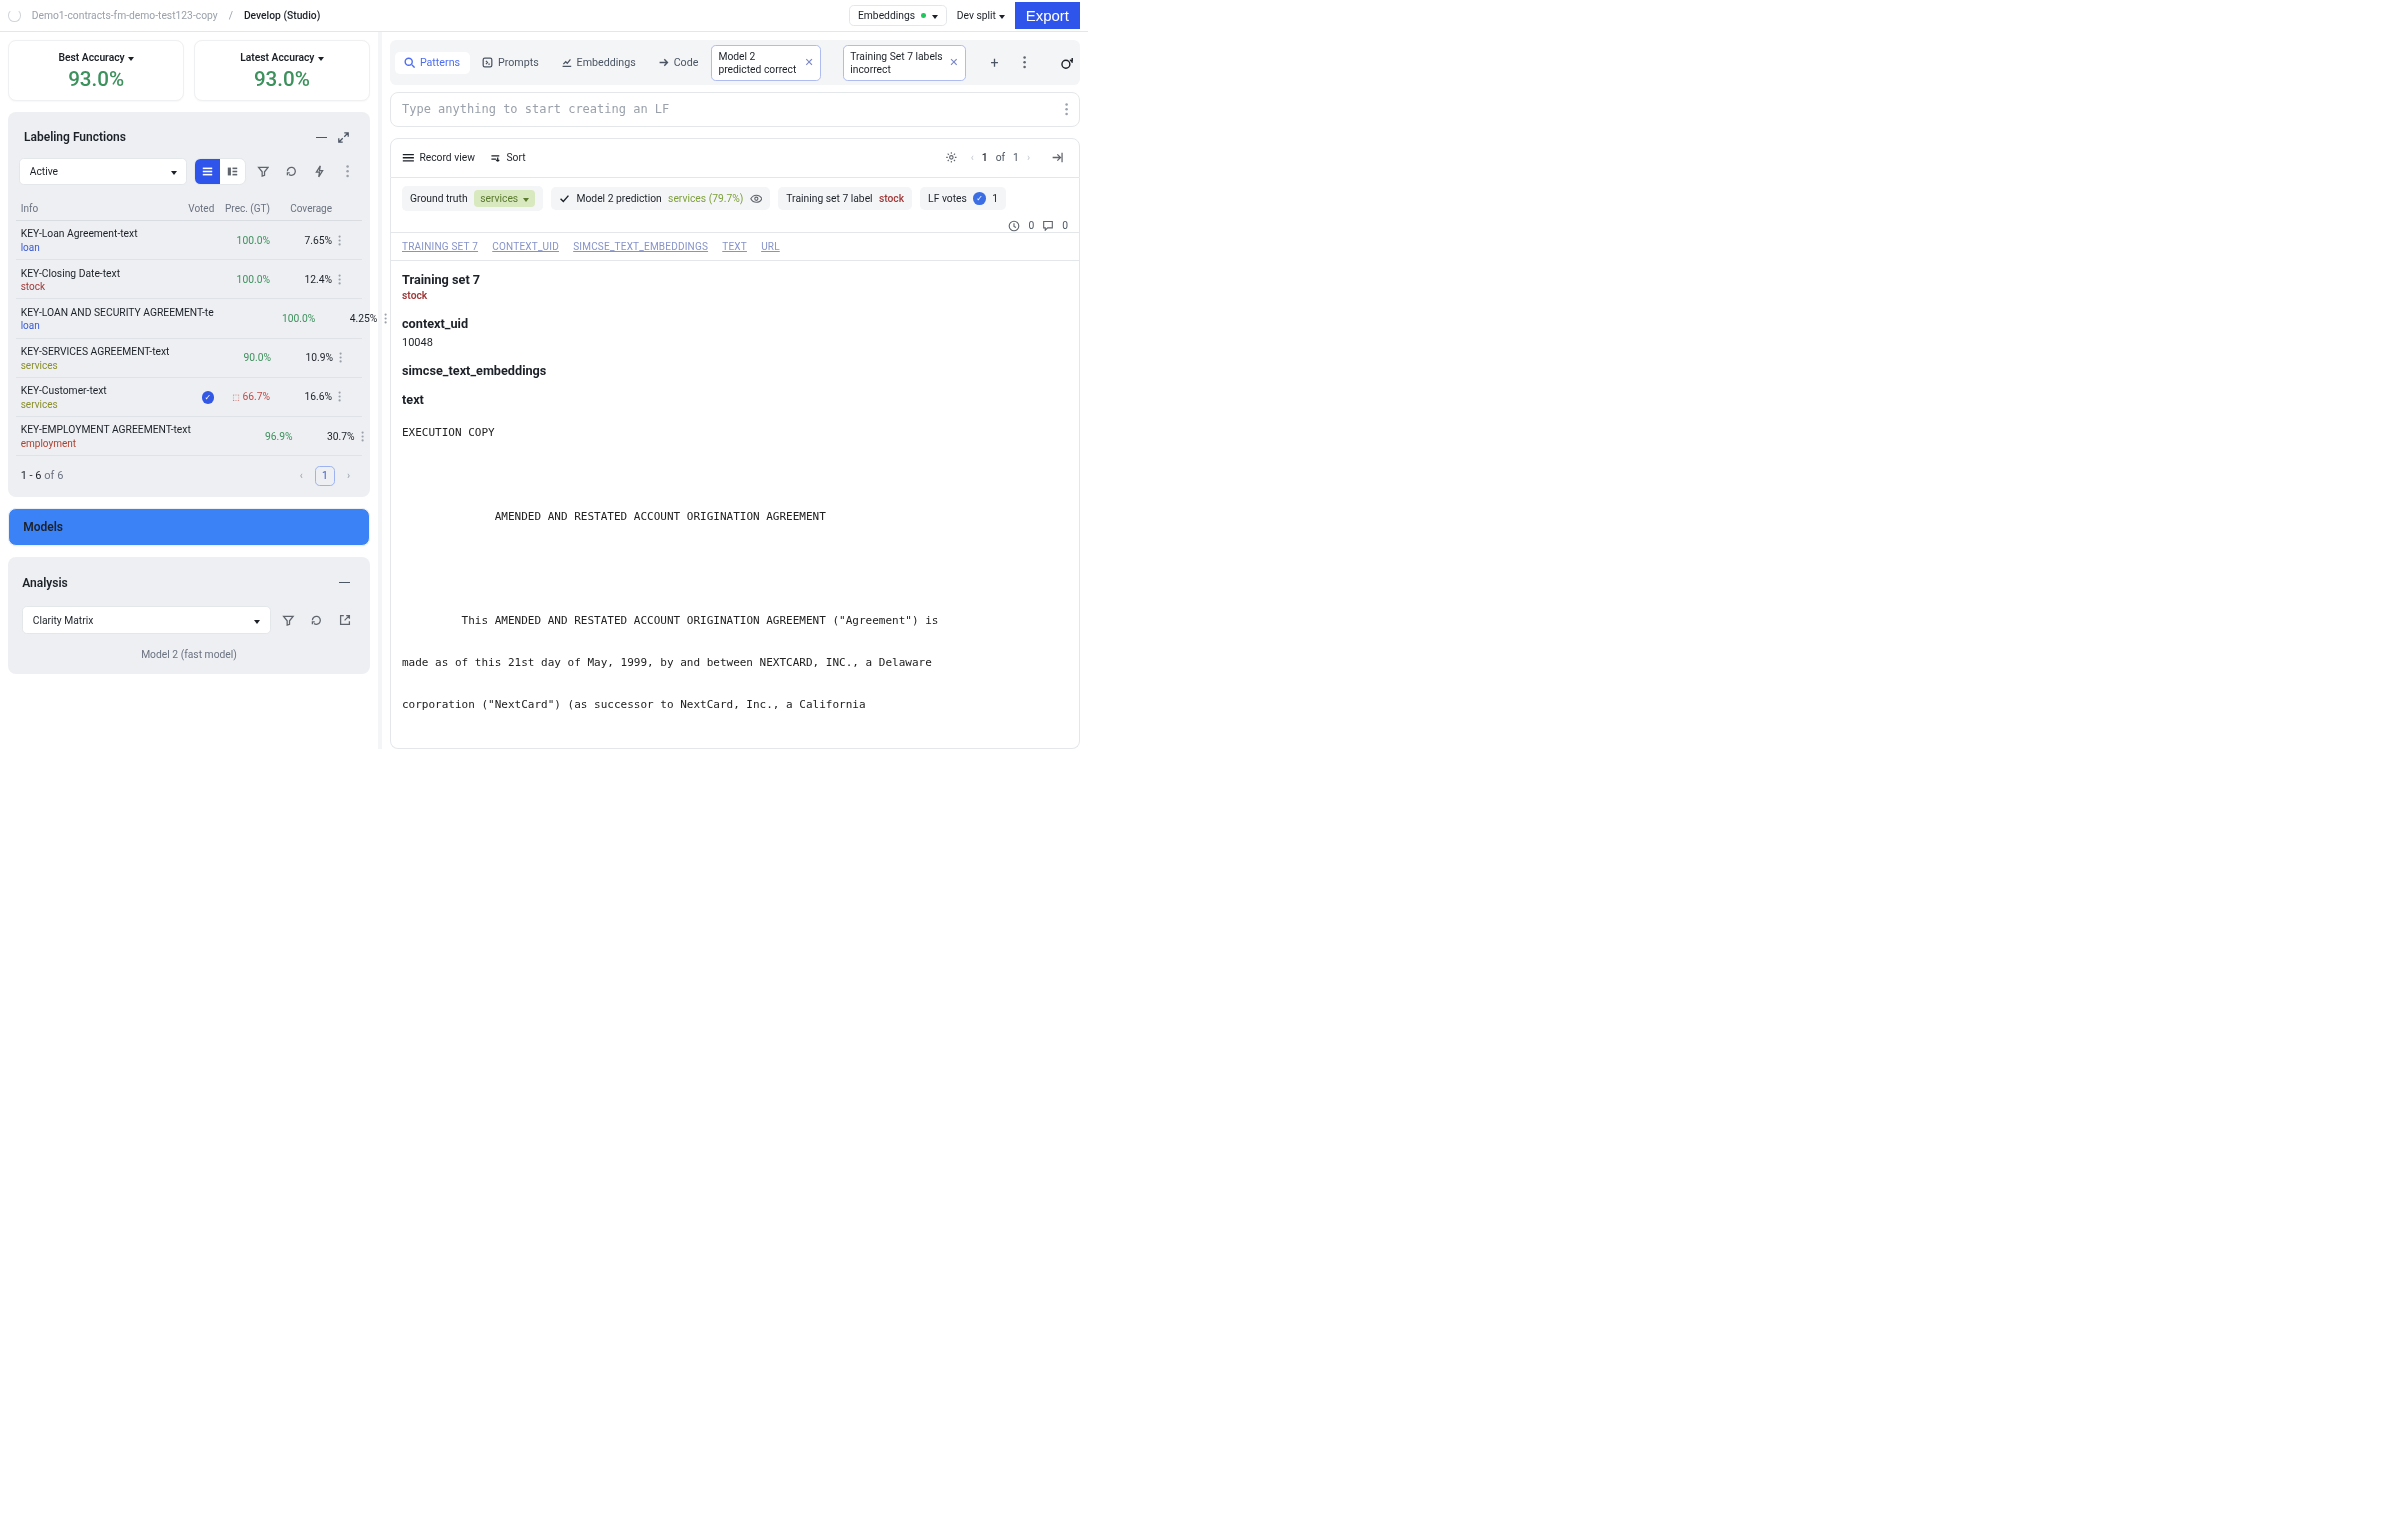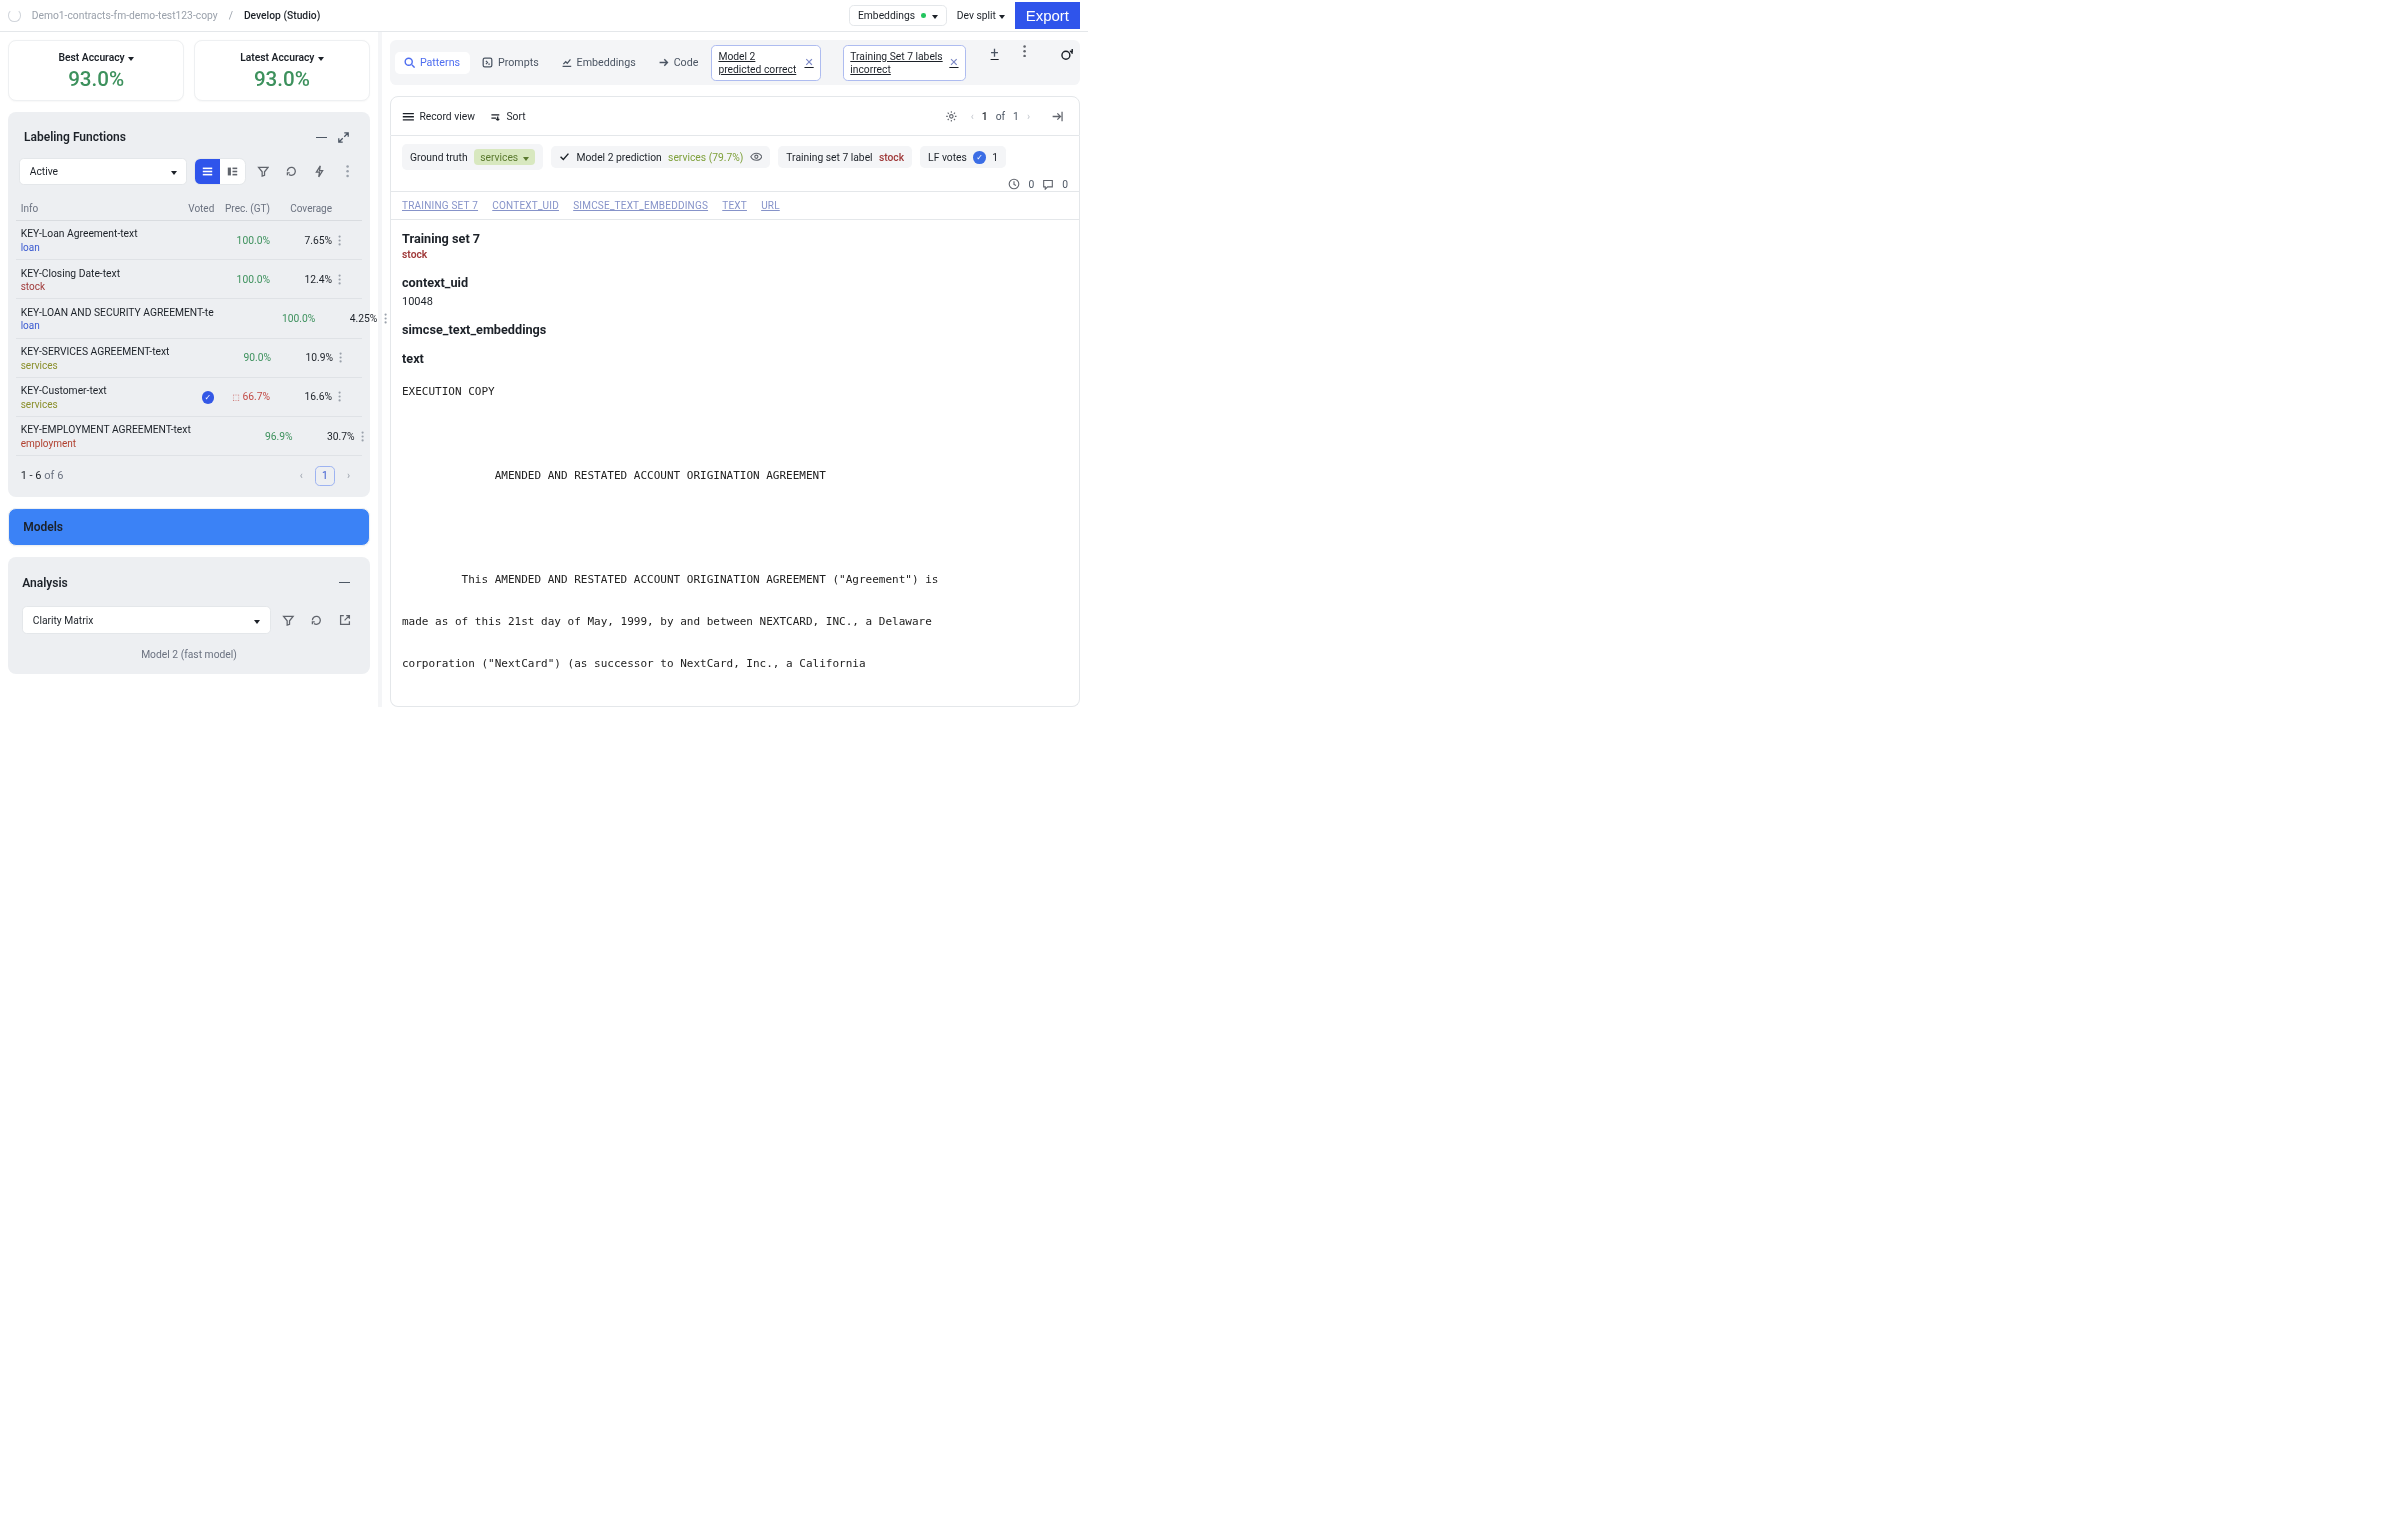--- a/index.html
+++ b/index.html
@@ -141,21 +141,21 @@
 .rc-tabs-row {
   display:flex; align-items:center; gap:3.2px;
   background: var(--bg-lighter);
   border-radius:6.3px; padding:4.7px; margin-top:8px;
 }
 .rc-tab {
   display:flex; align-items:center; gap:4.7px; padding:4.7px 9.5px;
   border-radius:4.7px; color:var(--text-med); font-size:10.7px;
 }
 .rc-tab.active { background:#fff; color:var(--blue-text); }
-.chips { margin-left:auto; display:flex; gap:22px;text-decoration:underline;}
+.chips { margin-left:auto; display:flex; align-items:center; gap:22px;}
 .chip {
   border:0.8px solid #aebcf0; border-radius:4.7px; background:#fff;
   padding:4px 6.3px; display:flex; align-items:center; gap:6.3px;
   color:var(--text-dark); font-size:10.3px;
 }
 .chip .close { color:#7b87c6; font-size:11px; }
 .plus-btn { color:var(--text-med); width:19px; text-align:center; font-size:14.2px;}
 .more-btn { color:var(--text-med); width:17.4px; text-align:center; }
 .snorkel-icon { width:17.4px; height:17.4px; }
 
@@ -535,20 +535,30 @@
         </div>
         <div class="snorkel-icon">
           <svg width="17.4" height="17.4" viewBox="0 0 22 22" fill="none" stroke="#1c2128" stroke-width="1.8">
               <circle cx="10" cy="13" r="5"></circle>
               <path d="M15 8c2 0 3 1 3 3M18 5v4"></path>
             </svg>
         </div>
       </div>
     </div>
 
+    <div class="lf-input-box">
+      <span class="ph">Type anything to start creating an LF</span>
+      <div class="more">
+        <svg width="3.2" height="12.7" fill="#9aa1ab" viewBox="0 0 4 16">
+            <circle cx="2" cy="2" r="1.6"></circle>
+            <circle cx="2" cy="8" r="1.6"></circle>
+            <circle cx="2" cy="14" r="1.6"></circle>
+          </svg>
+      </div>
+    </div>
 
     <div class="rec-toolbar">
       <div class="item">
         <svg width="12.7" height="9.5" fill="none" stroke="#1c2128" stroke-width="1.6" viewBox="0 0 16 12">
             <path d="M1 2h14M1 6h14M1 10h14"></path>
           </svg>
         <span>Record view</span>
       </div>
       <div class="item">
         <svg width="12.7" height="11" fill="none" stroke="#1c2128" stroke-width="1.6" viewBox="0 0 16 14">

